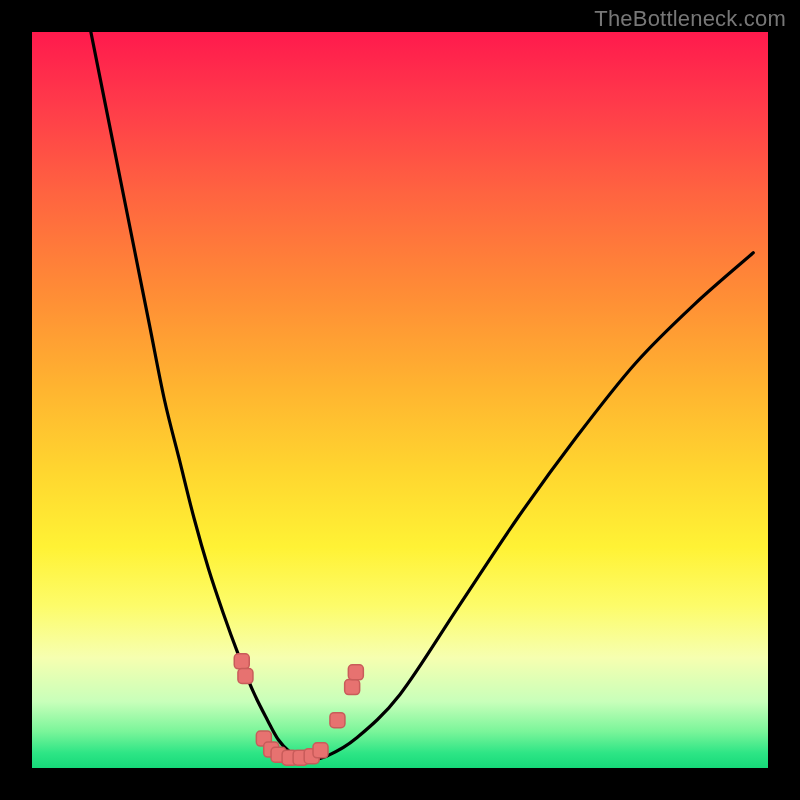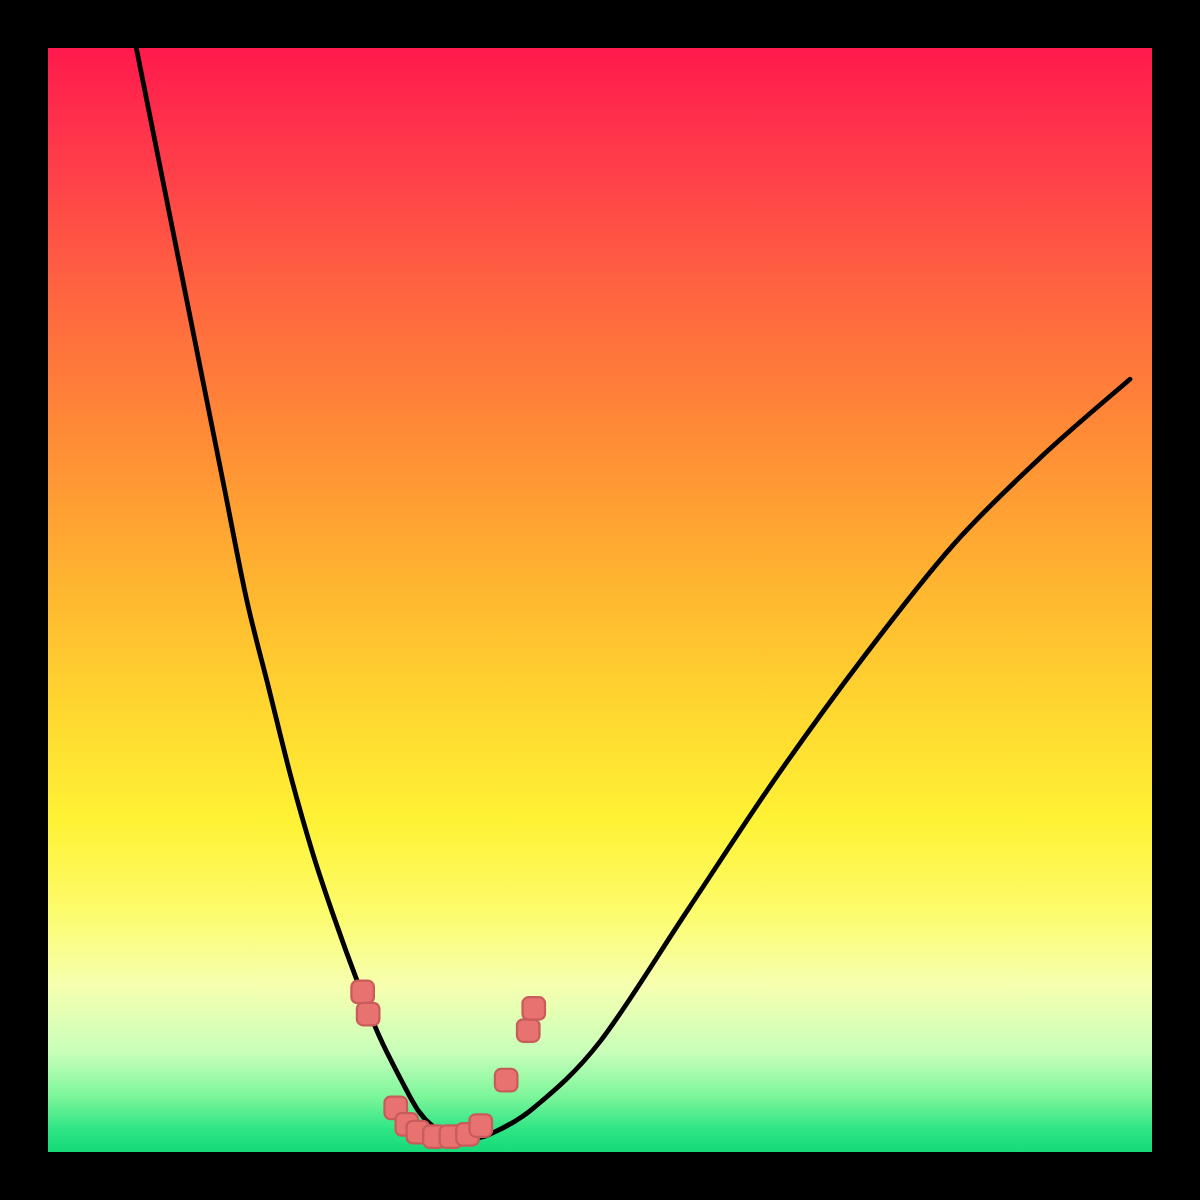--- a/index.html
+++ b/index.html
@@ -58,20 +58,21 @@
     left: 0;
     width: 736px;
     height: 736px;
     overflow: visible;
   }
 </style>
 </head>
 <body>
 
 <div class="frame">
+  <div class="watermark">TheBottleneck.com</div>
   <div class="plot">
     <svg class="curve" viewBox="0 0 736 736">
       <path id="curve-path" fill="none" stroke="#000000" stroke-width="3.2" stroke-linecap="round" d="M 58.88 0 C 61.333333333333336 12.266666666666671, 68.69333333333334 49.066666666666706, 73.60000000000001 73.60000000000002 C 78.50666666666667 98.13333333333334, 83.41333333333333 122.66666666666659, 88.32 147.19999999999993 C 93.22666666666666 171.73333333333326, 98.13333333333334 196.2666666666667, 103.04 220.80000000000007 C 107.94666666666667 245.33333333333343, 112.85333333333334 269.86666666666673, 117.76 294.40000000000003 C 122.66666666666667 318.93333333333334, 127.57333333333332 345.92, 132.48 368 C 137.38666666666666 390.08, 142.29333333333335 407.25333333333333, 147.20000000000002 426.88 C 152.10666666666668 446.50666666666666, 157.01333333333332 467.36, 161.92 485.76 C 166.82666666666665 504.15999999999997, 171.73333333333332 521.3333333333333, 176.64 537.28 C 181.54666666666665 553.2266666666667, 186.45333333333335 567.3333333333334, 191.36 581.44 C 196.26666666666668 595.5466666666667, 201.17333333333335 609.04, 206.08 621.92 C 210.98666666666668 634.8, 215.89333333333332 647.6800000000001, 220.79999999999998 658.72 C 225.70666666666665 669.76, 231.2266666666667 679.9413333333333, 235.52 688.16 C 239.81333333333333 696.3786666666666, 242.88 702.7573333333333, 246.56 708.032 C 250.24 713.3066666666667, 253.91999999999996 716.864, 257.59999999999997 719.808 C 261.28 722.752, 264.96 724.4693333333333, 268.64 725.696 C 272.32 726.9226666666667, 275.38666666666666 727.4133333333333, 279.68 727.168 C 283.97333333333336 726.9226666666667, 287.04 727.6586666666667, 294.40000000000003 724.224 C 301.76000000000005 720.7893333333334, 311.5733333333333 716.8639999999999, 323.84 706.56 C 336.1066666666666 696.256, 350.82666666666665 684.48, 368 662.4 C 385.17333333333335 640.3199999999999, 407.25333333333333 603.52, 426.88 574.08 C 446.50666666666666 544.6400000000001, 466.1333333333334 513.9733333333334, 485.76000000000005 485.76 C 505.3866666666667 457.5466666666666, 525.0133333333333 430.56, 544.64 404.8 C 564.2666666666667 379.04, 583.8933333333333 353.28, 603.52 331.2 C 623.1466666666666 309.12, 642.7733333333333 290.71999999999997, 662.4 272.32 C 682.0266666666666 253.92000000000002, 711.4666666666667 229.3866666666667, 721.28 220.80000000000007"></path>
       <g id="markers">
           <rect x="202.26" y="621.78" width="15" height="15" rx="4" fill="#e77270" stroke="#c85c5a" stroke-width="1.5"></rect>
           <rect x="205.94" y="636.5" width="15" height="15" rx="4" fill="#e77270" stroke="#c85c5a" stroke-width="1.5"></rect>
           <rect x="224.34" y="699.06" width="15" height="15" rx="4" fill="#e77270" stroke="#c85c5a" stroke-width="1.5"></rect>
           <rect x="231.70000000000002" y="710.1" width="15" height="15" rx="4" fill="#e77270" stroke="#c85c5a" stroke-width="1.5"></rect>
           <rect x="239.06" y="715.252" width="15" height="15" rx="4" fill="#e77270" stroke="#c85c5a" stroke-width="1.5"></rect>
           <rect x="250.09999999999997" y="718.196" width="15" height="15" rx="4" fill="#e77270" stroke="#c85c5a" stroke-width="1.5"></rect>

